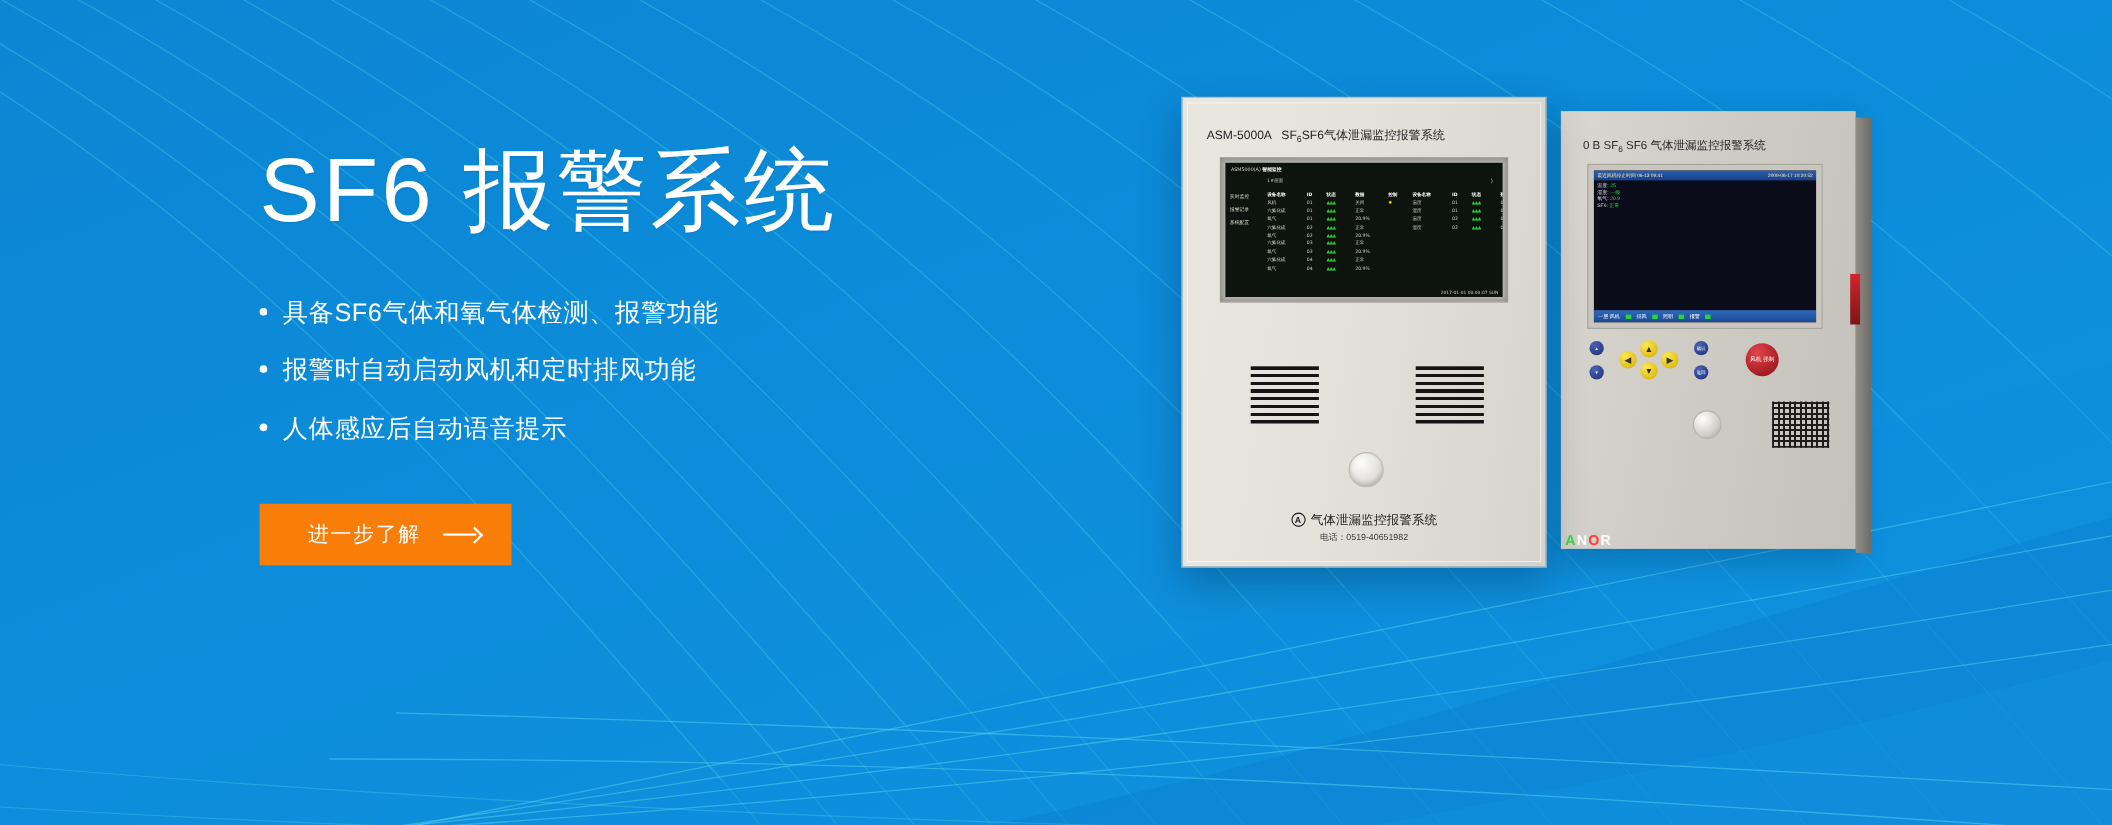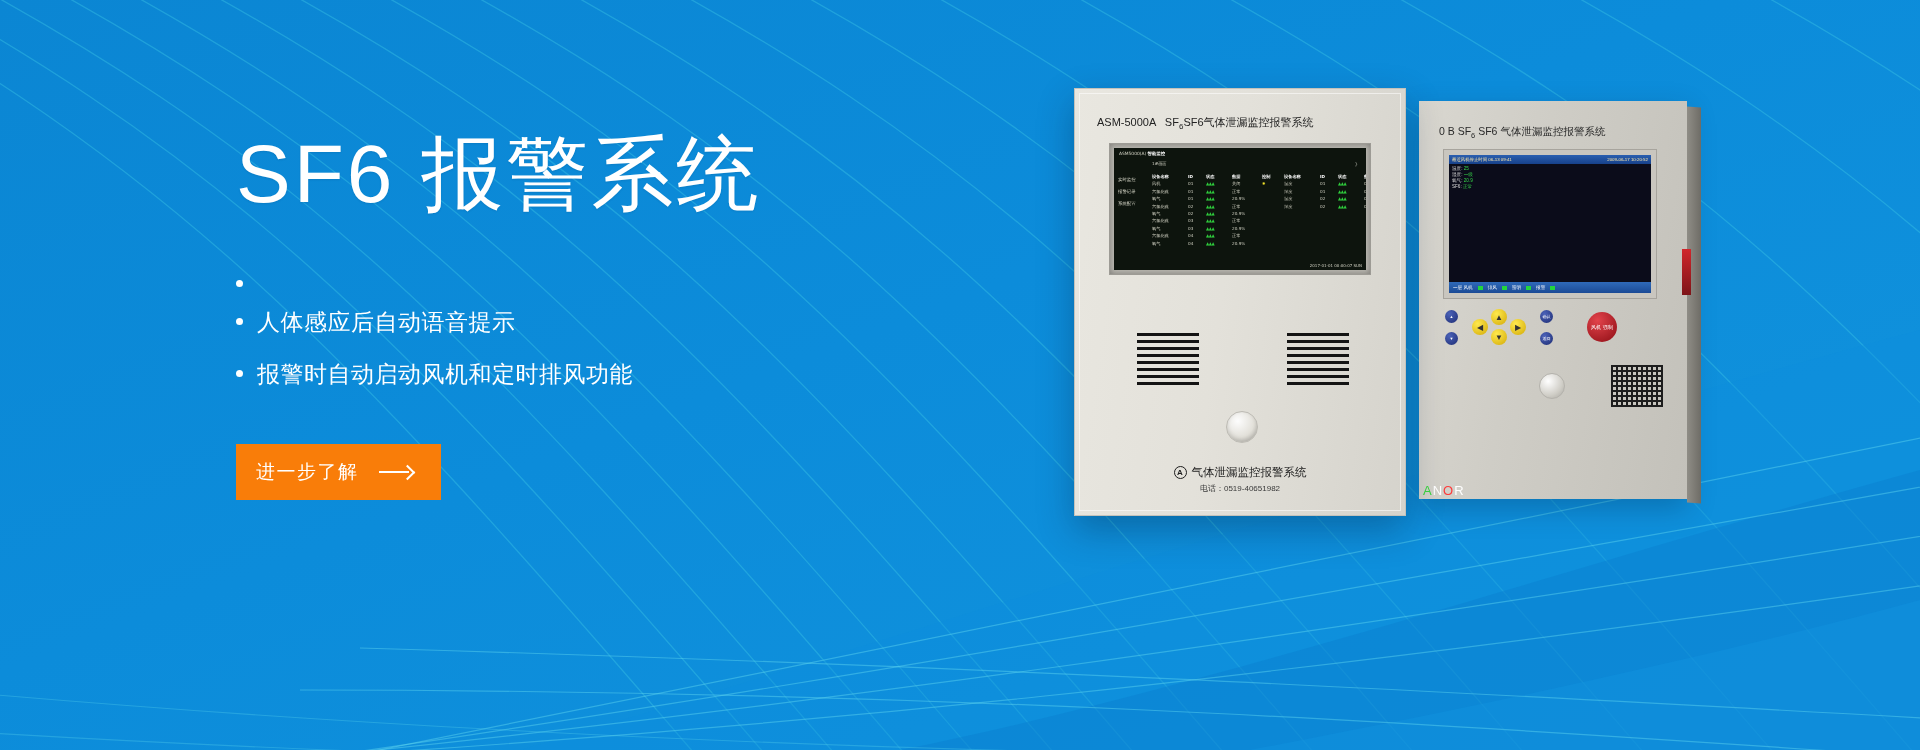--- a/index.html
+++ b/index.html
@@ -55,21 +55,21 @@
   }
   .cta {
     margin-top: 34px;
     display: inline-flex;
     align-items: center;
     gap: 20px;
     background: #f97d09;
     color: #ffffff;
     font-size: 19px;
     letter-spacing: 1.5px;
-    padding: 15px 28px 15px 20px;
+    padding: 15px 28px 15px 44px;
     border: none;
     cursor: pointer;
     text-decoration: none;
   }
   .cta .arrow { display: inline-block; width: 34px; height: 12px; position: relative; }
   .cta .arrow:before {
     content: ""; position: absolute; left: 0; top: 5px;
     width: 30px; height: 2px; background: #fff;
   }
   .cta .arrow:after {
@@ -125,21 +125,21 @@
   .sb-rows .g { color: #37d74a; }
   .sb-bottom {
     position: absolute; left: 0; bottom: 0; width: 100%; height: 11px;
     background: linear-gradient(180deg, #2f6ab9, #1b4a95);
     display: flex; align-items: center; gap: 5px; padding: 0 4px;
     font-size: 4.6px; color: #ffffff;
   }
   .sb-bottom .led { width: 5px; height: 4px; background: #23d63c; display:inline-block; }
   .anor {
     position: absolute; left: 4px; bottom: 1px;
-    font-size: 13px; font-weight: normal; letter-spacing: 1px;
+    font-size: 13px; font-weight: bold; letter-spacing: 1px;
   }
   .anor .a { color: #3bd641; } .anor .n { color: #ffffff; }
   .anor .o { color: #ff3b3b; } .anor .r { color: #ffffff; }
   .keys { position: absolute; left: 26px; top: 208px; display: flex; align-items: center; gap: 14px; }
   .kcol { display: flex; flex-direction: column; gap: 9px; }
   .kbtn {
     width: 13px; height: 13px; border-radius: 50%;
     background: radial-gradient(circle at 35% 30%, #4b62b8, #1d2c73);
     color: #fff; font-size: 4px; display: flex; align-items: center; justify-content: center;
   }
@@ -309,28 +309,29 @@
       <path d="M-60,730 C 420,760 900,770 1500,770"></path>
     </g>
   </svg>
 
   <div class="content">
     <h1 class="headline">SF6 报警系统</h1>
 
     <div class="bullets">
       <div class="bullet">
         <span class="dot"></span>
+        <span>具备SF6气体和氧气体检测、报警功能</span>
+      </div>
+      <div class="bullet">
+        <span class="dot"></span>
+        <span>报警时自动启动风机和定时排风功能</span>
       </div>
       <div class="bullet">
         <span class="dot"></span>
         <span>人体感应后自动语音提示</span>
-      </div>
-      <div class="bullet">
-        <span class="dot"></span>
-        <span>报警时自动启动风机和定时排风功能</span>
       </div>
     </div>
 
     <a class="cta" href="#">
       <span>进一步了解</span>
       <span class="arrow"></span>
     </a>
   </div>
 
   <div class="products">

